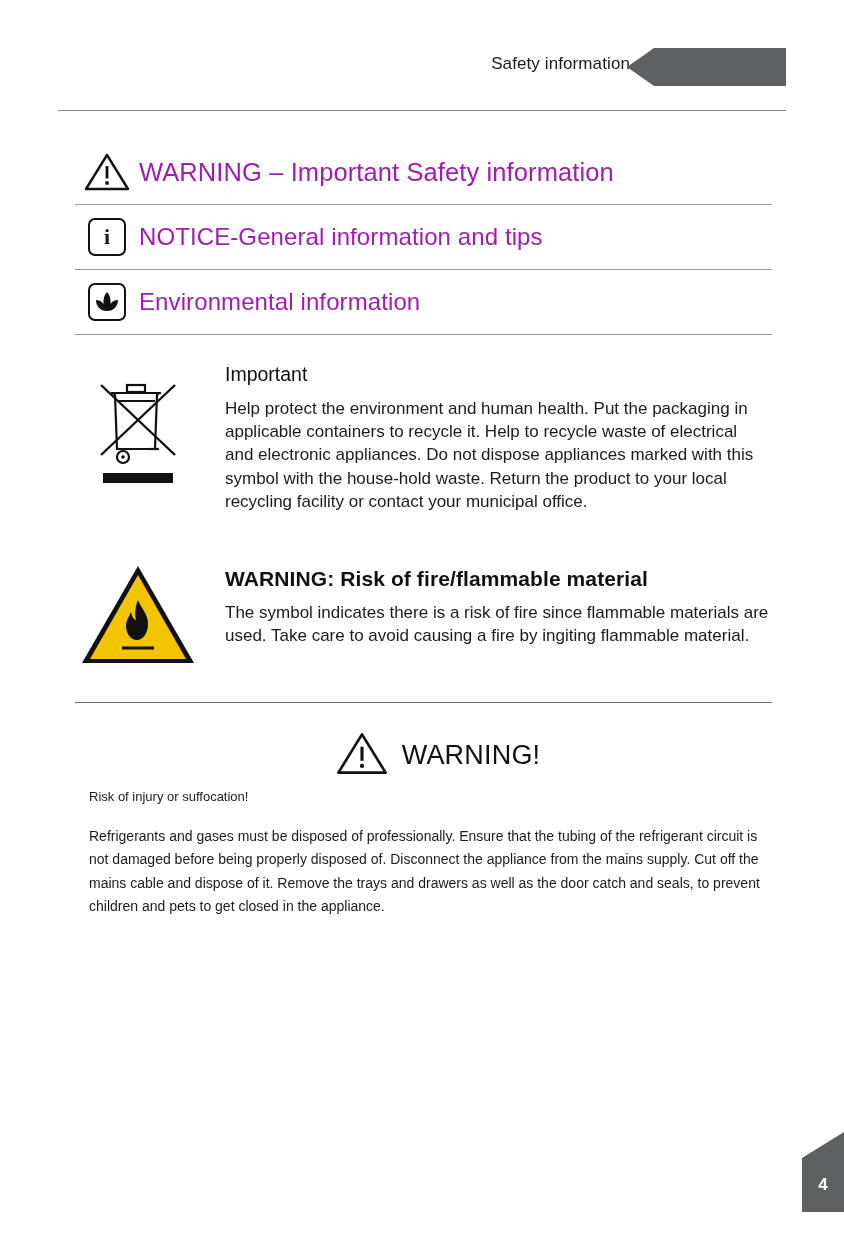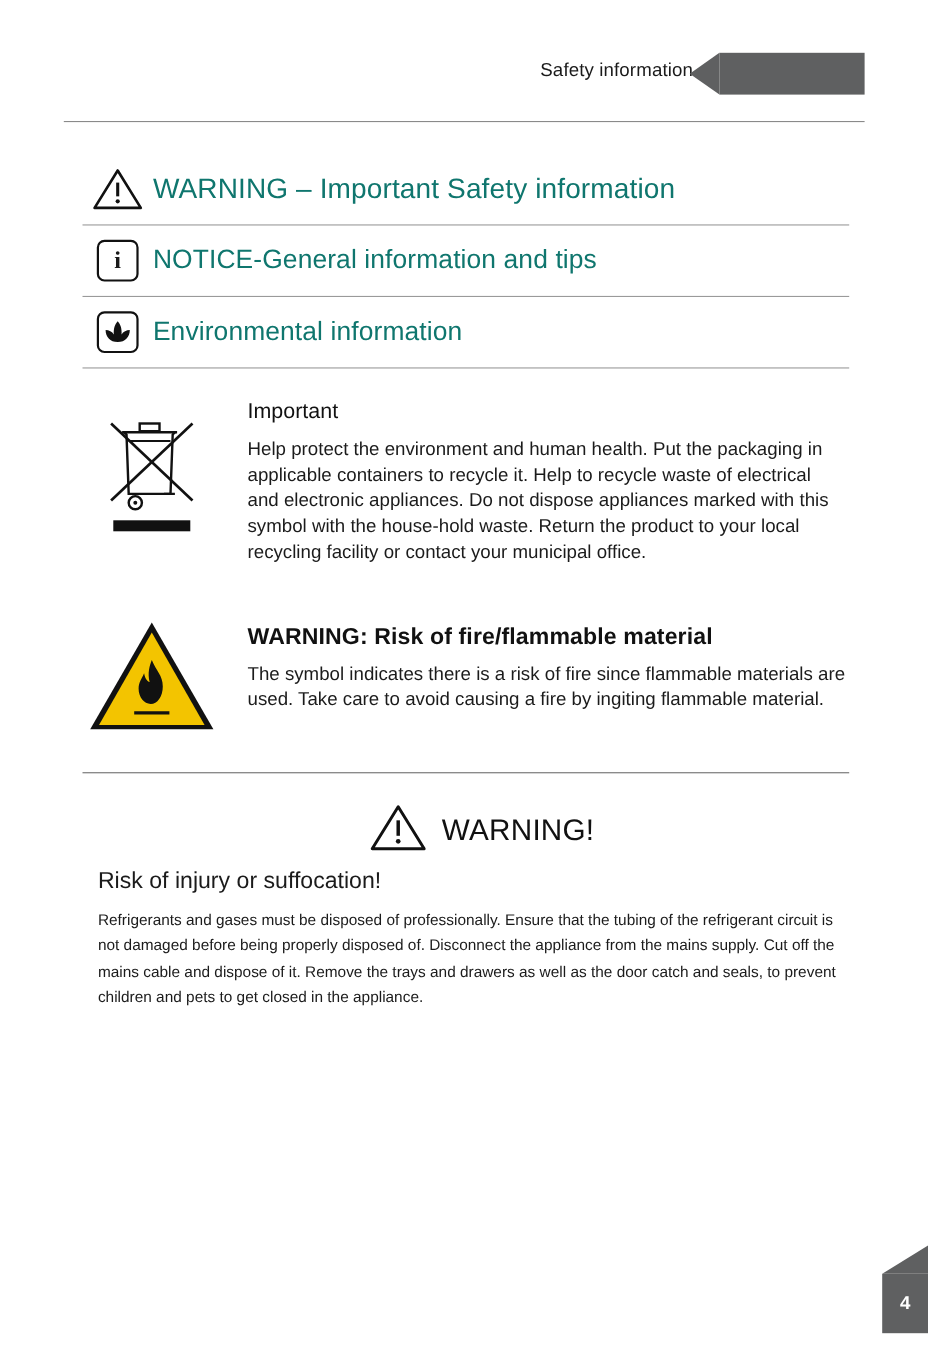--- a/index.html
+++ b/index.html
@@ -76,21 +76,21 @@
   }
   .legend-row .sym {
     width: 64px;
     flex: 0 0 64px;
     display: flex;
     align-items: center;
     justify-content: center;
   }
   .legend-row .ltext {
     font-size: 25px;
-    color: #0f766e;
+    color: #a21caf;
     letter-spacing: 0.1px;
     white-space: nowrap;
   }
   .legend-row.r1 .ltext { font-size: 25.5px; }
   .legend-row.r2 .ltext { font-size: 24px; }
   .legend-row.r3 .ltext { font-size: 24px; text-align: center; }
 
   .boxicon {
     width: 38px; height: 38px;
     border: 2.5px solid #111;
@@ -198,21 +198,21 @@
   .bigwarn-head .tri { width: 66px; flex: 0 0 66px; }
   .bigwarn-title {
     font-size: 27px;
     color: #111;
     letter-spacing: 0.2px;
   }
   .bigwarn-sub {
     position: absolute;
     top: 64px;
     left: 1px;
-    font-size: 21px;
+    font-size: 13px;
     color: #1b1b1b;
   }
   .bigwarn-body {
     position: absolute;
     top: 100px;
     left: 1px;
     width: 690px;
     font-size: 14px;
     line-height: 23.4px;
     color: #1b1b1b;

